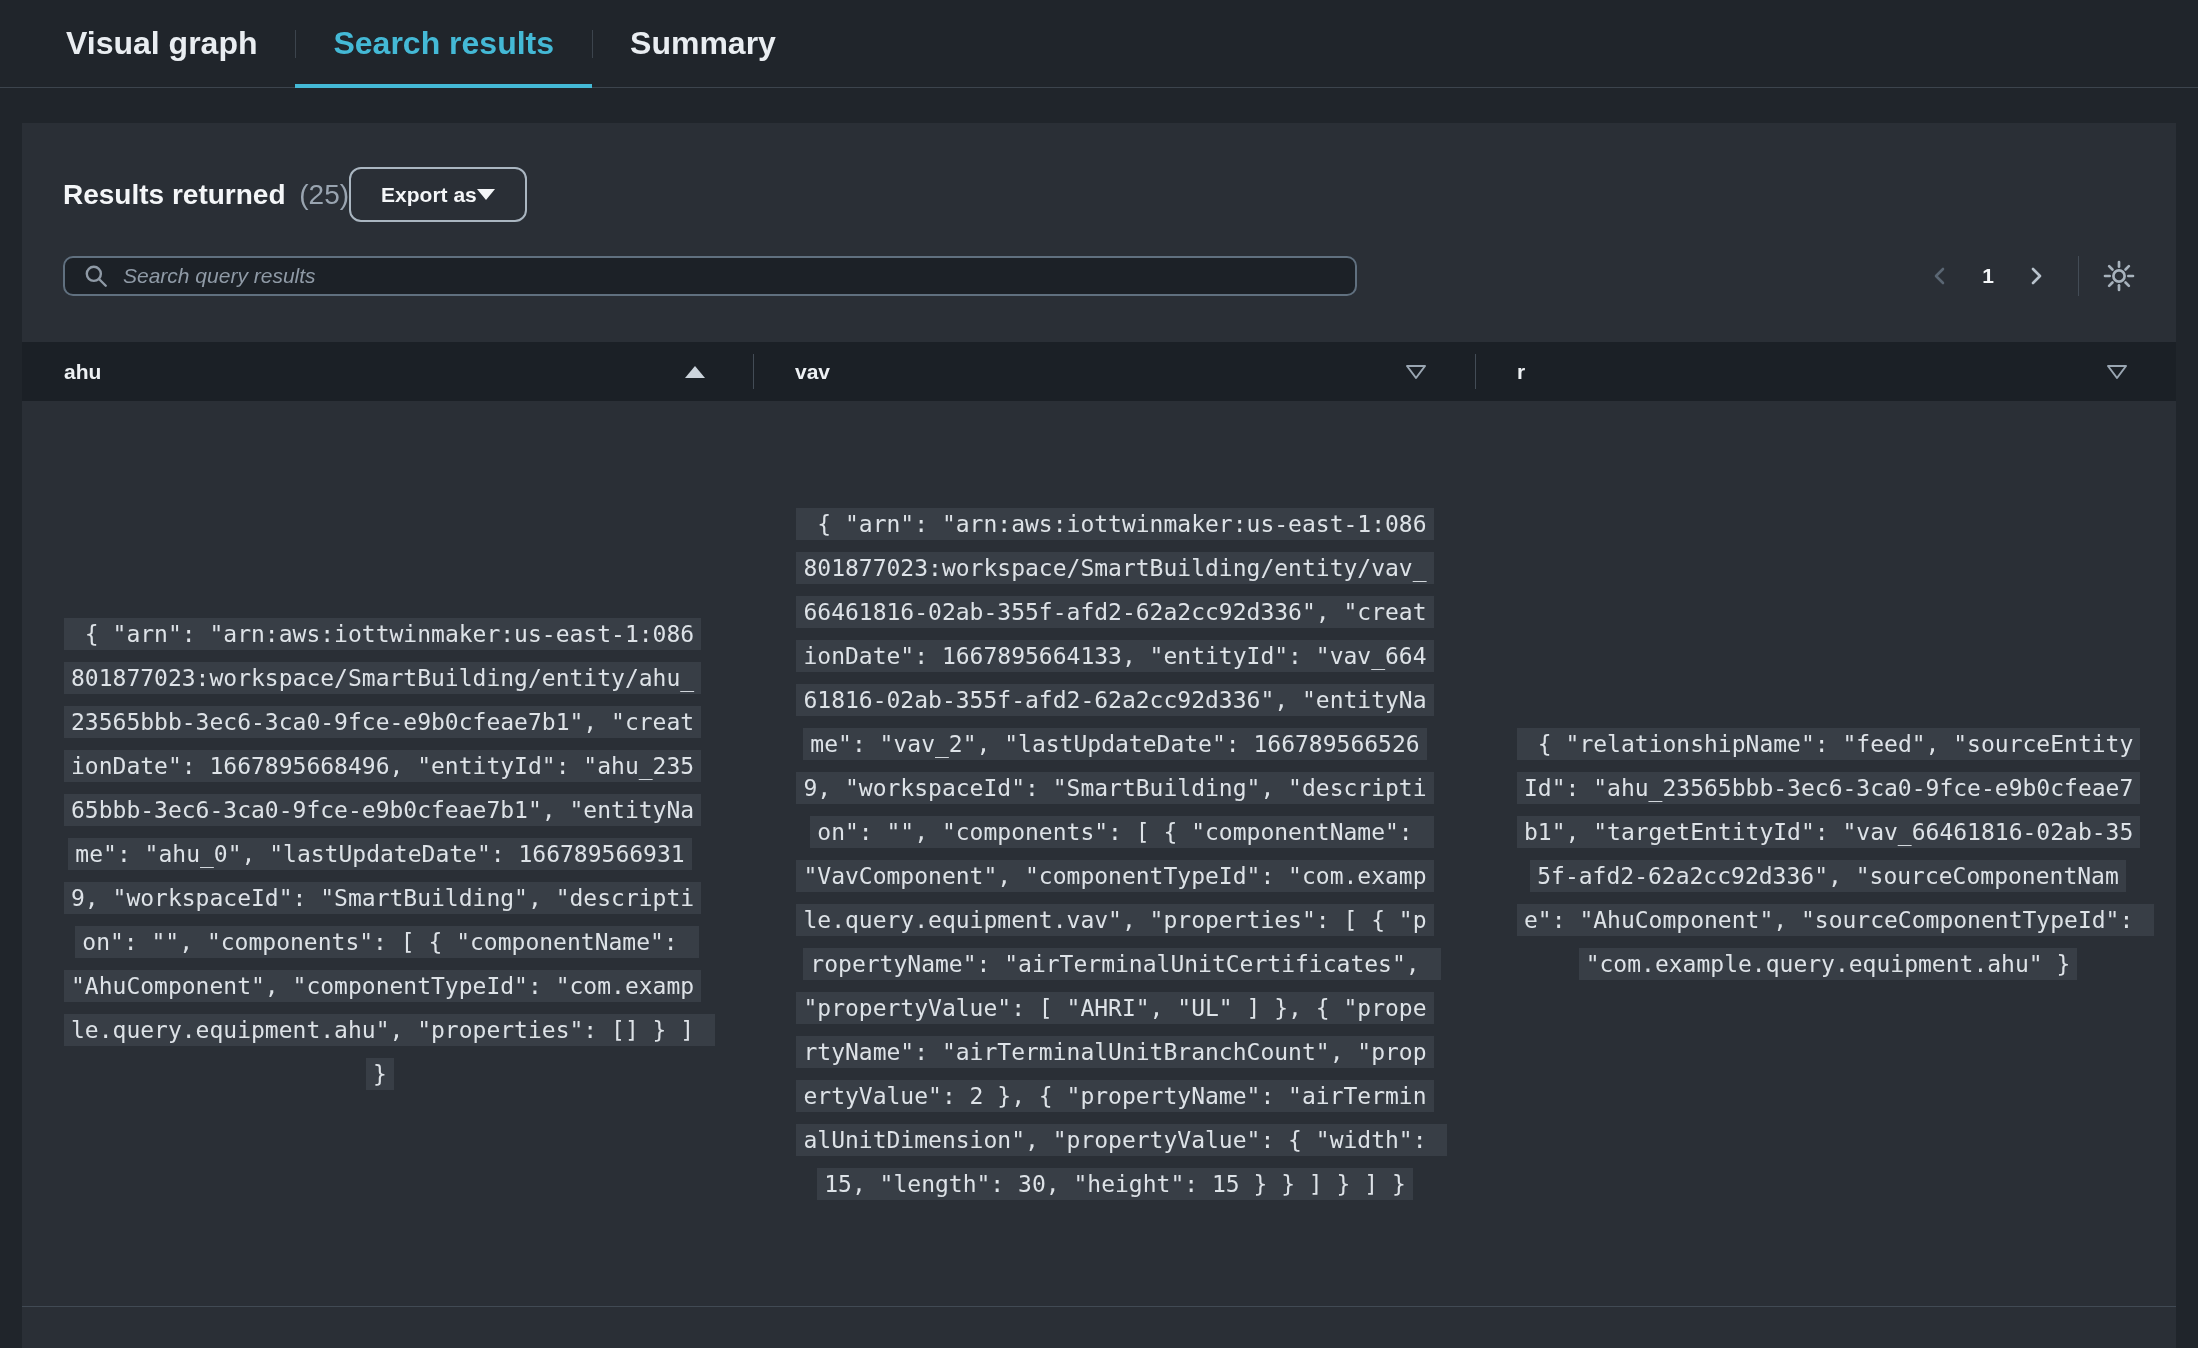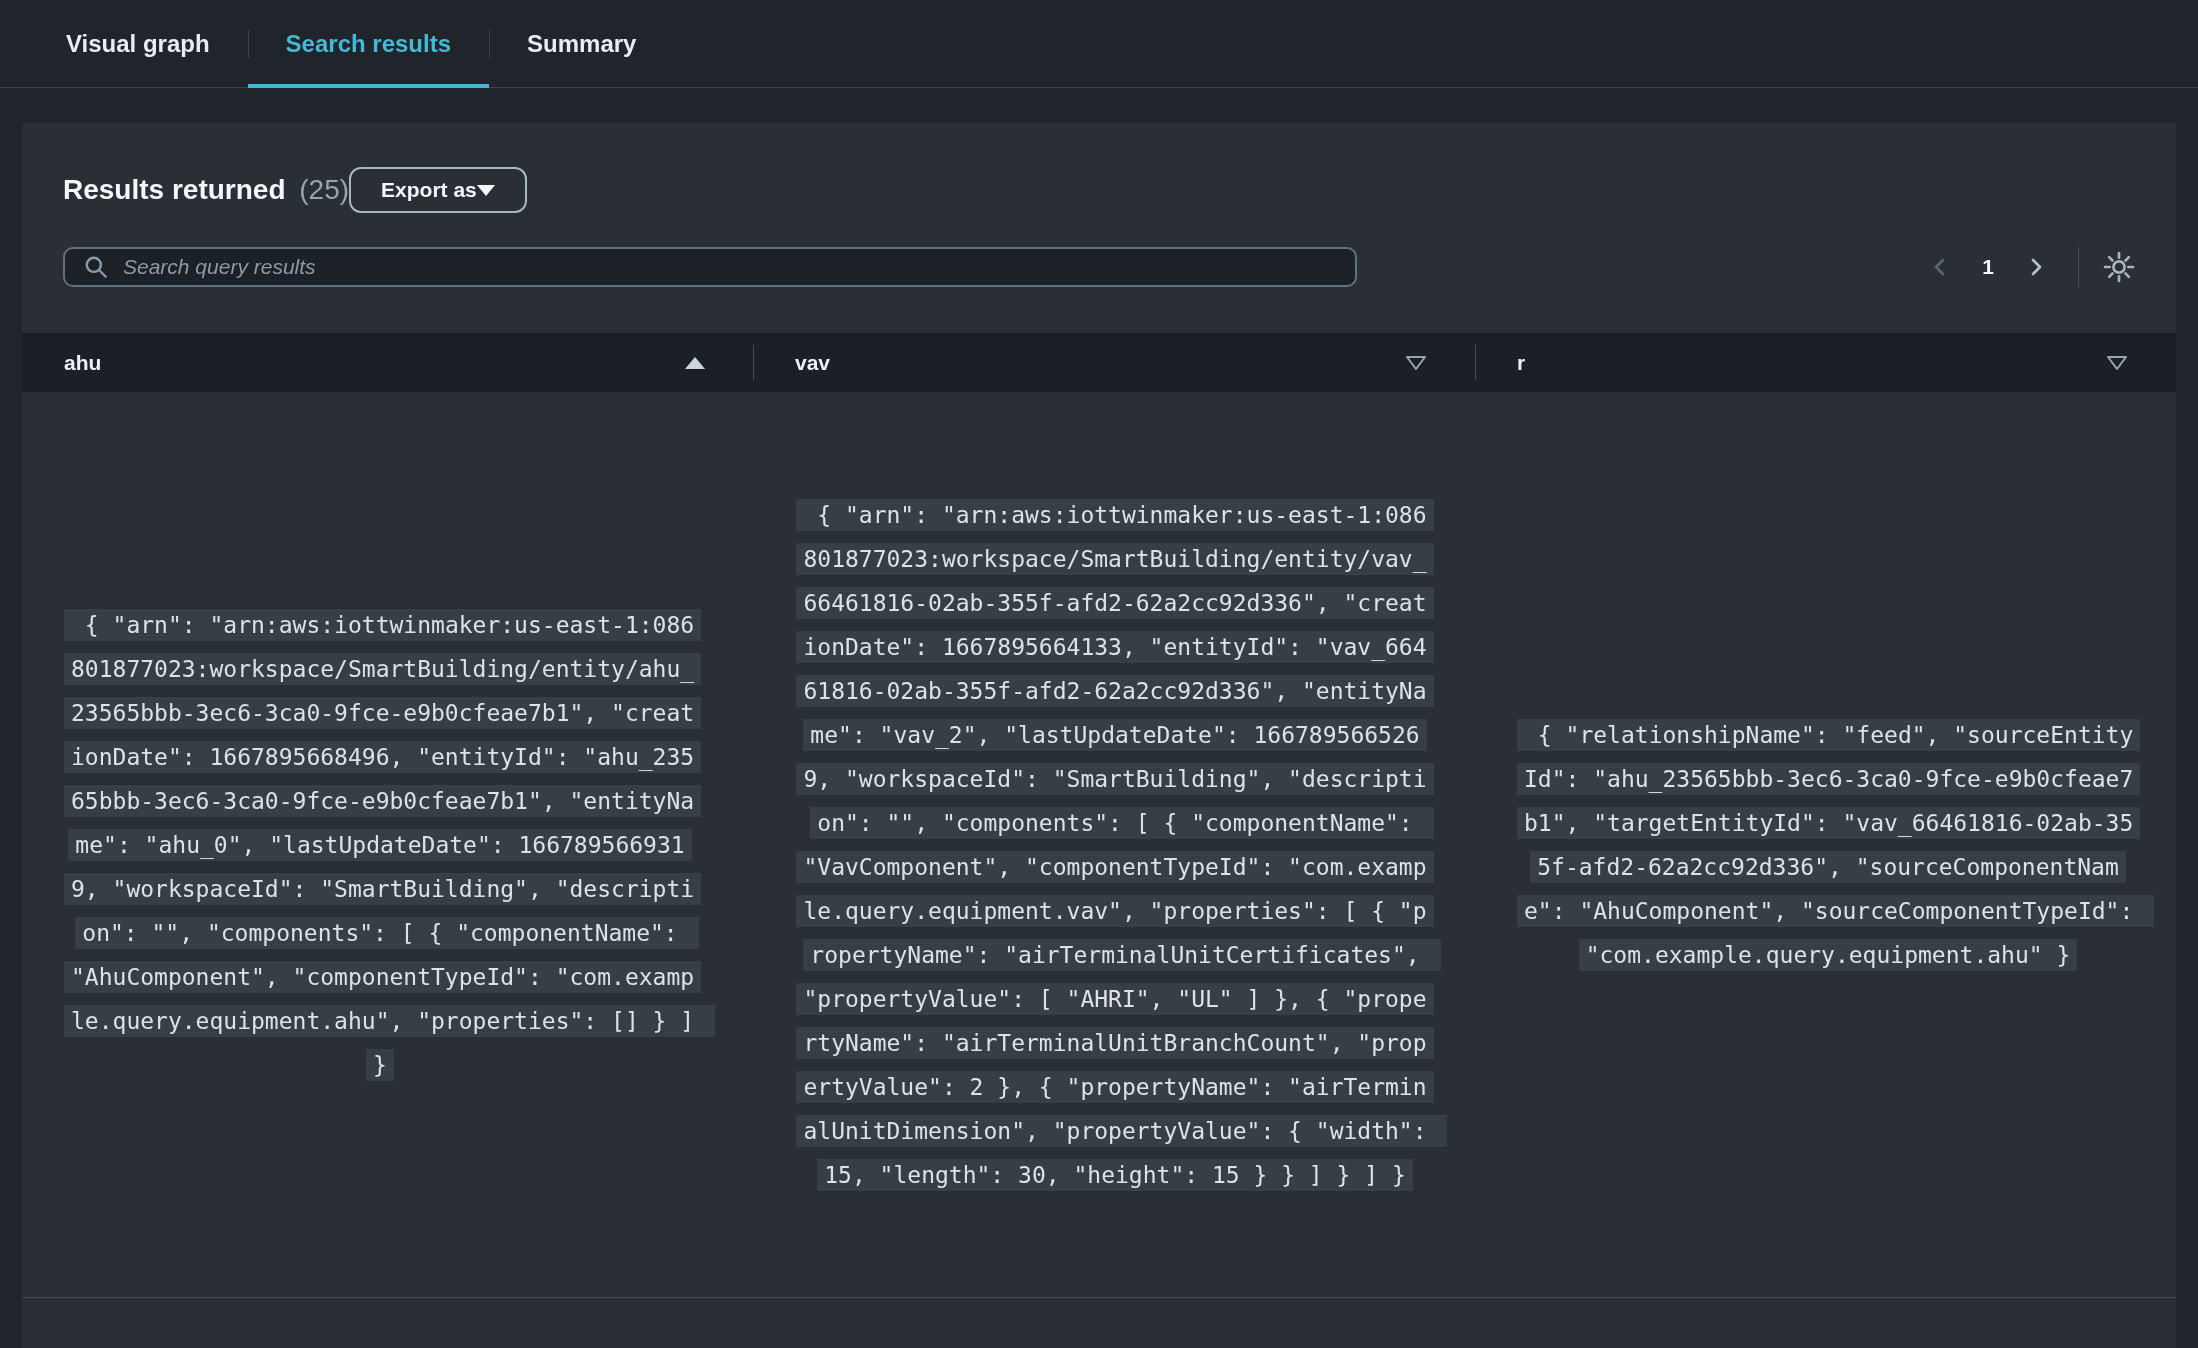--- a/index.html
+++ b/index.html
@@ -17,21 +17,21 @@
     display: flex;
     align-items: stretch;
     padding-left: 28px;
   }
   .tabs { display: flex; }
   .tab {
     position: relative;
     display: flex;
     align-items: center;
     padding: 0 38px;
-    font-size: 24px;
+    font-size: 32px;
     font-weight: bold;
     color: #e9edf1;
     cursor: pointer;
   }
   .tab + .tab::before {
     content: "";
     position: absolute;
     left: 0;
     top: 50%;
     transform: translateY(-50%);
@@ -58,21 +58,21 @@
     padding: 44px 41px 0;
     display: flex;
     align-items: center;
     justify-content: flex-start;
   }
   .title { font-size: 28px; font-weight: bold; color: #f4f6f8; }
   .title .count { font-weight: normal; color: #99a4b0; margin-left: 6px; }
   .export-btn {
     display: flex;
     align-items: center;
-    height: 46px;
+    height: 55px;
     padding: 0 30px;
     background: transparent;
     border: 2px solid #aab6c1;
     border-radius: 12px;
     color: #f4f6f8;
     font-family: "Liberation Sans", sans-serif;
     font-size: 21px;
     font-weight: bold;
     cursor: pointer;
   }

